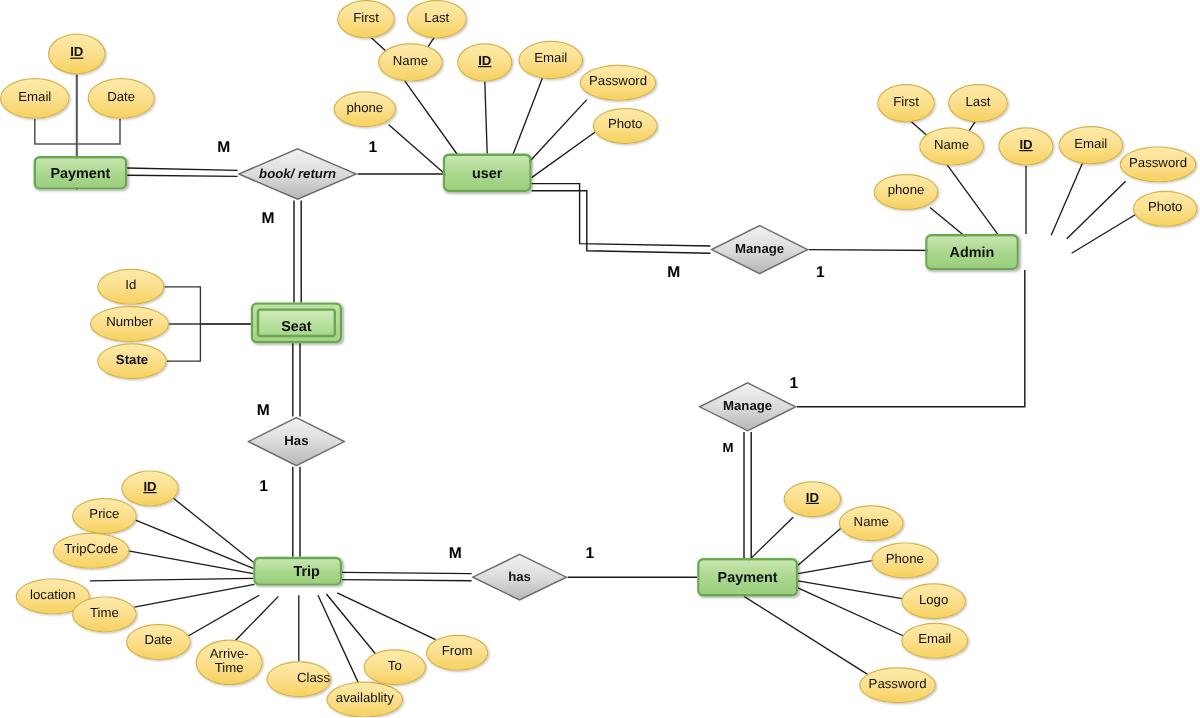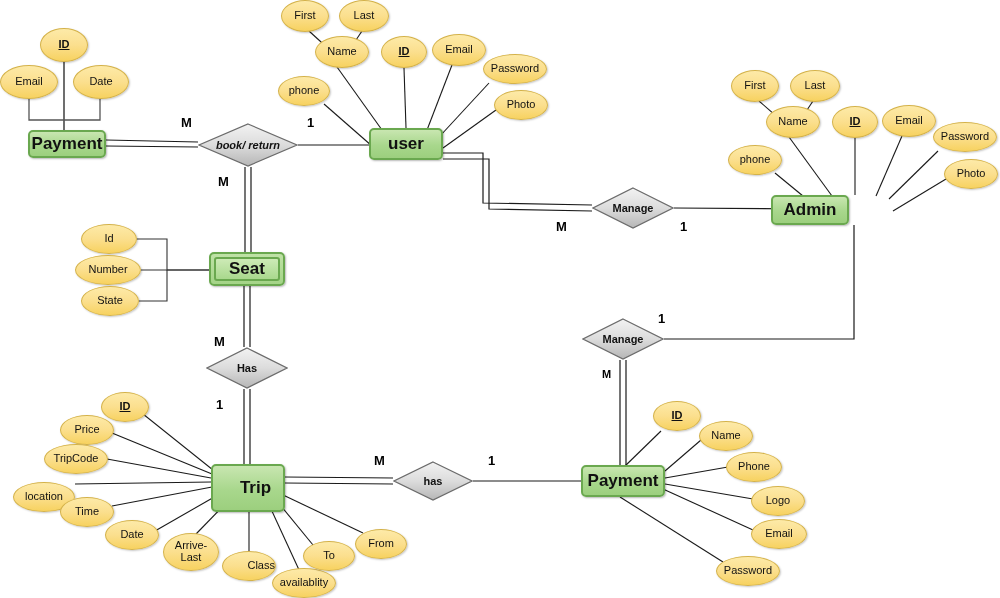--- a/index.html
+++ b/index.html
@@ -29,38 +29,38 @@
   .entity {
     position: absolute;
     box-sizing: border-box;
     border: 2px solid #6aa84f;
     border-radius: 5px;
     background: linear-gradient(to bottom, #c8e6b0 0%, #a8d78c 55%, #9ccf7e 100%);
     box-shadow: 1px 1px 2px rgba(0,0,0,0.28);
     display: flex;
     align-items: center;
     justify-content: center;
-    font-size: 17px;
+    font-size: 12px;
     font-weight: bold;
     color: #111111;
     z-index: 4;
   }
   .entity.weak {
     padding: 3px;
     background: linear-gradient(to bottom, #bfe2a6 0%, #a4d487 100%);
   }
   .entity.weak > .inner {
     width: 100%;
     height: 100%;
     box-sizing: border-box;
     border: 2px solid #6aa84f;
     border-radius: 3px;
     background: linear-gradient(to bottom, #cdeab6 0%, #a9d88d 100%);
     display: flex;
-    align-items: flex-start;
+    align-items: flex-end;
     justify-content: center;
   }
 
   
   .rel {
     position: absolute;
     z-index: 4;
   }
   .rel .dshape {
     position: absolute;
@@ -222,21 +222,21 @@
         <span>user</span>
       </div>
       <div class="entity" style="left: 771px; top: 195px; width: 78px; height: 30px;">
         <span>Admin</span>
       </div>
       <div class="entity weak" style="left: 209px; top: 252px; width: 76px; height: 34px;">
         <div class="inner">
           <span>Seat</span>
         </div>
       </div>
-      <div class="entity" style="left: 211px; top: 464px; width: 74px; height: 48px; padding-left: 15px;">
+      <div class="entity" style="left: 211px; top: 464px; width: 74px; height: 24px; padding-left: 15px;">
         <span>Trip</span>
       </div>
       <div class="entity" style="left: 581px; top: 465px; width: 84px; height: 32px;">
         <span>Payment</span>
       </div>
     </div>
   <div id="layer-rels">
       <div class="rel" style="left: 198px; top: 123px; width: 100px; height: 44px; font-style: italic;">
         <svg class="dshape" viewBox="0 0 100 44" preserveAspectRatio="none">
           <defs>
@@ -360,21 +360,21 @@
       </div>
       <div class="attr" style="left: 944px; top: 159px; width: 54px; height: 30px;">
         <span>Photo</span>
       </div>
       <div class="attr" style="left: 81px; top: 224px; width: 56px; height: 30px;">
         <span>Id</span>
       </div>
       <div class="attr" style="left: 75px; top: 255px; width: 66px; height: 30px; text-align: center;">
         <span>Number</span>
       </div>
-      <div class="attr" style="left: 81px; top: 286px; width: 58px; height: 30px;">
+      <div class="attr" style="left: 81px; top: 286px; width: 58px; height: 30px; font-weight: bold;">
         <span>State</span>
       </div>
       <div class="attr key" style="left: 101px; top: 392px; width: 48px; height: 30px;">
         <span>ID</span>
       </div>
       <div class="attr" style="left: 60px; top: 415px; width: 54px; height: 30px;">
         <span>Price</span>
       </div>
       <div class="attr" style="left: 44px; top: 444px; width: 64px; height: 30px;">
         <span>TripCode</span>
@@ -383,21 +383,21 @@
         <span>location</span>
       </div>
       <div class="attr" style="left: 60px; top: 497px; width: 54px; height: 30px;">
         <span>Time</span>
       </div>
       <div class="attr" style="left: 105px; top: 520px; width: 54px; height: 30px;">
         <span>Date</span>
       </div>
       <div class="attr" style="left: 163px; top: 533px; width: 56px; height: 38px;">
         <span style="white-space: pre-line;">Arrive-
-Last</span>
+Time</span>
       </div>
       <div class="attr" style="left: 222px; top: 551px; width: 54px; height: 30px; justify-content: flex-end;">
         <span>Class</span>
       </div>
       <div class="attr" style="left: 272px; top: 568px; width: 64px; height: 30px;">
         <span>availablity</span>
       </div>
       <div class="attr" style="left: 303px; top: 541px; width: 52px; height: 30px;">
         <span>To</span>
       </div>

